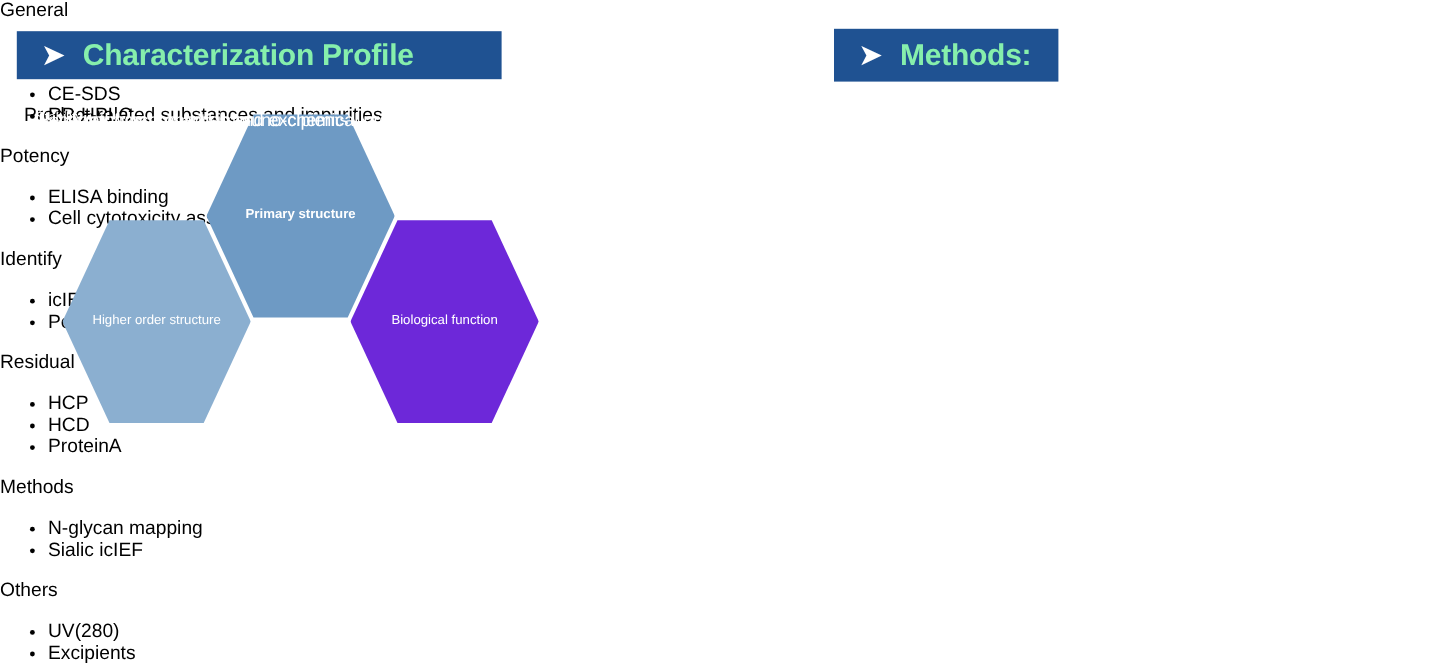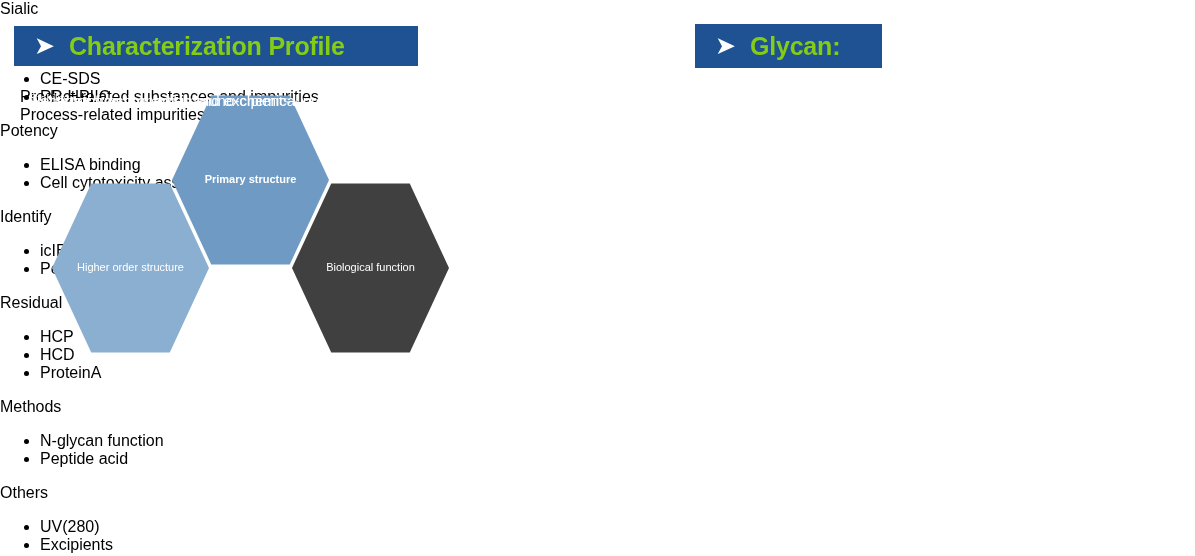--- a/index.html
+++ b/index.html
@@ -26,21 +26,21 @@
   }
   .bar .arrow {
     color: #ffffff;
     font-size: 25px;
     line-height: 1;
     margin-right: 14px;
     font-family: "DejaVu Sans", sans-serif;
     transform: translateY(-1px);
   }
   .bar .bar-title {
-    color: #84cc16;
+    color: #86efac;
     font-size: 25px;
     font-weight: bold;
     letter-spacing: -0.2px;
     white-space: nowrap;
   }
   #bar-left  { left: 14px;  top: 26px; width: 404px; height: 40px; padding: 0 20px; }
   #bar-right { left: 695px; top: 24px; width: 187px; height: 44px; padding: 0 20px; }
 
   
   #hex-diagram {
@@ -62,21 +62,21 @@
     color: #ffffff;
     font-size: 11px;
     line-height: 1.22;
     padding: 4px 10px;
   }
   .hex.small-txt { font-size: 15px; }
 
   
   #hex-primary   { left: 152px; top: 4px;   width: 157px; height: 176px; background: #6E9AC4; font-weight: bold; }
   #hex-higher    { left: 32px;  top: 92px;  width: 157px; height: 176px; background: #8BAFD0; }
-  #hex-bio       { left: 272px; top: 92px;  width: 157px; height: 176px; background: #404040; }
+  #hex-bio       { left: 272px; top: 92px;  width: 157px; height: 176px; background: #6d28d9; }
   #hex-general   { left: 32px;  top": 0;    }
   #hex-general   { left: 32px;  top: 266px; width: 157px; height: 176px; background: #AFC9DF; }
   #hex-receptor  { left: 272px; top: 266px; width: 157px; height: 176px; background: #A8C4DD; }
   #hex-stability { left: 152px; top: 356px; width: 157px; height: 176px; background: #8FB3D2; }
 
   /* light filler wedges behind the gaps */
   .wedge {
     position: absolute;
     background: #DCE6F1;
     -webkit-clip-path: polygon(25% 2%, 75% 2%, 100% 50%, 75% 98%, 25% 98%, 0% 50%);
@@ -189,21 +189,21 @@
 </head>
 <body>
 
 <div class="bar" id="bar-left">
   <span class="arrow">➤</span>
   <span class="bar-title">Characterization Profile</span>
 </div>
 
 <div class="bar" id="bar-right">
   <span class="arrow">➤</span>
-  <span class="bar-title">Glycan:</span>
+  <span class="bar-title">Methods:</span>
 </div>
 
 <div id="hex-diagram">
 
   <div class="wedge" id="wedge-tl"></div>
   <div class="wedge" id="wedge-tr"></div>
   <div class="wedge" id="wedge-bl"></div>
   <div class="wedge" id="wedge-br"></div>
 
   <div class="hex" id="hex-primary">
@@ -227,32 +227,29 @@
   </div>
 
   <div class="hex" id="hex-stability">
     <span>Stability</span>
   </div>
 
   <div id="hex-center">
     <div class="center-half" id="center-top">
       <span>Product-related substances and impurities</span>
     </div>
-    <div class="center-half" id="center-bottom">
-      <span>Process-related impurities</span>
-    </div>
   </div>
 </div>
 
 <div id="methods">
 
   <div class="method-block mb-purity">
     <div class="method-title">
       <span class="hl"></span>
-      <span class="txt">Sialic</span>
+      <span class="txt">General</span>
     </div>
     <ul class="method-list">
       <li>SEC-HPLC</li>
       <li>IEX-HPLC</li>
       <li>CE-SDS</li>
       <li>RP-HPLC</li>
     </ul>
   </div>
 
   <div class="method-block mb-potency">
@@ -288,22 +285,22 @@
       <li>ProteinA</li>
     </ul>
   </div>
 
   <div class="method-block mb-glycan">
     <div class="method-title">
       <span class="hl"></span>
       <span class="txt">Methods</span>
     </div>
     <ul class="method-list">
-      <li>N-glycan function</li>
-      <li>Peptide acid</li>
+      <li>N-glycan mapping</li>
+      <li>Sialic icIEF</li>
     </ul>
   </div>
 
   <div class="method-block mb-others">
     <div class="method-title">
       <span class="hl"></span>
       <span class="txt">Others</span>
     </div>
     <ul class="method-list">
       <li>UV(280)</li>

